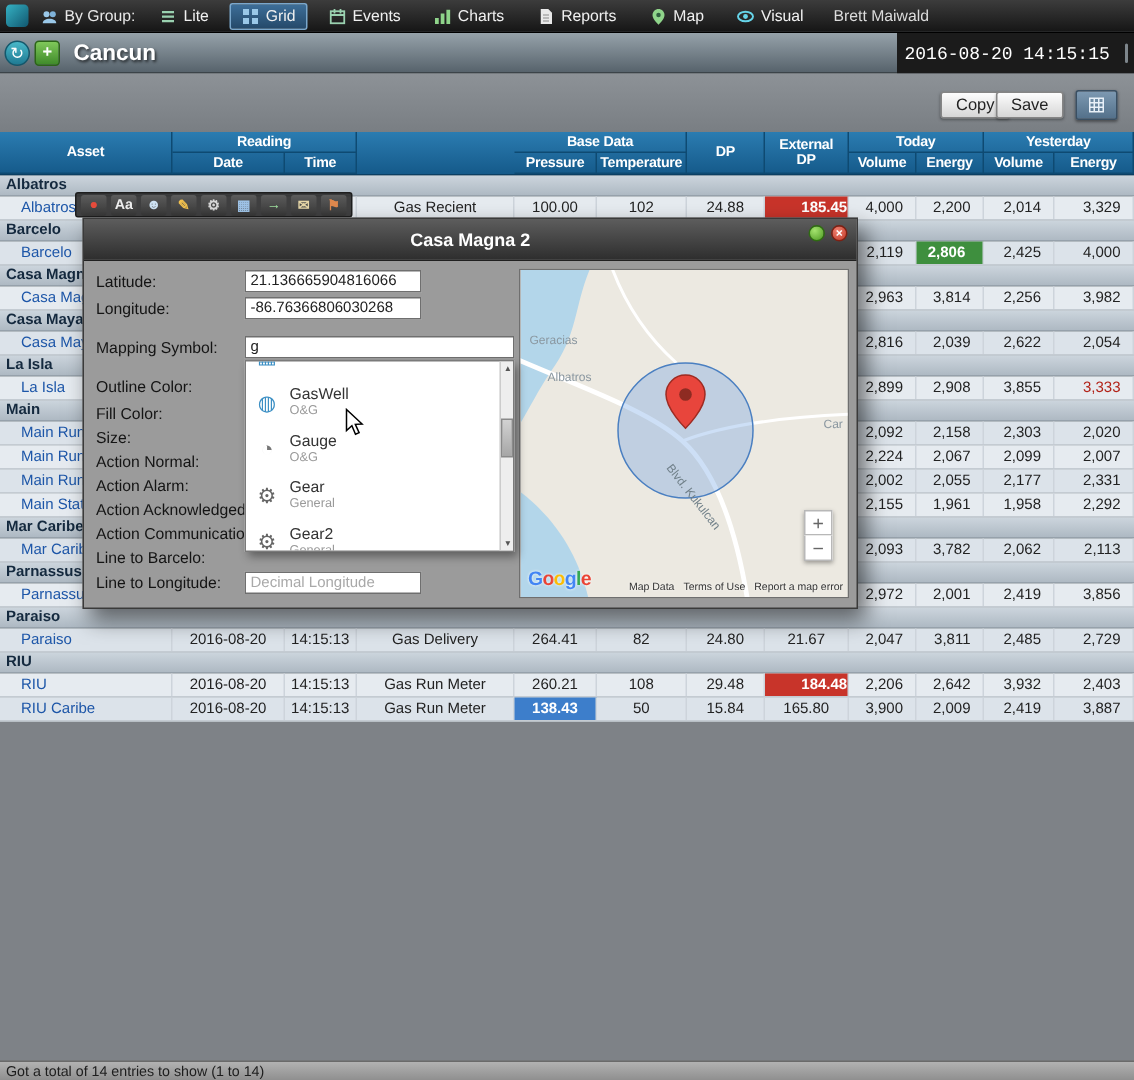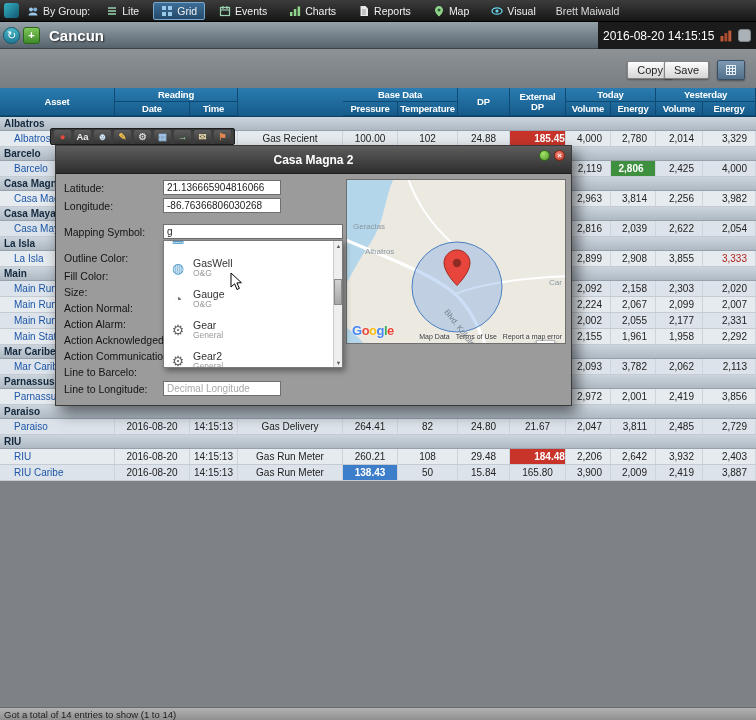--- a/index.html
+++ b/index.html
@@ -17,21 +17,21 @@
   .nicon{width:12px;height:12px;flex:0 0 auto;}
   .user-name{color:#dcdcdc;font-size:10.5px;margin-left:4px;}
 
   
   .subheader{position:absolute;top:22px;left:0;width:756px;height:27px;background:linear-gradient(#96a2aa,#57636c);border-bottom:1px solid #3c4449;display:flex;align-items:center;padding:0 3px;}
   .icon-chip{width:17px;height:17px;border-radius:3px;display:flex;align-items:center;justify-content:center;color:#fff;font-size:11px;margin-right:3px;}
   .icon-refresh{background:linear-gradient(#49b8c8,#1f7a93);border:1px solid #14576b;border-radius:50%;}
   .icon-add{background:linear-gradient(#7fc85a,#3f8a2a);border:1px solid #2c6419;font-weight:bold;}
   .site-title{color:#fff;font-size:15px;font-weight:bold;text-shadow:1px 1px 2px rgba(0,0,0,.65);margin-left:6px;}
   .time-panel{position:absolute;right:0;top:0;height:27px;width:158px;background:#1b1b1b;display:flex;align-items:center;padding:0 5px;gap:5px;}
-  .time-text{color:#fff;font-size:12px;font-family:Liberation Sans, sans-serif;white-space:nowrap;}
+  .time-text{color:#fff;font-size:12px;font-family:Liberation Mono, monospace;white-space:nowrap;}
   .panel-gray-icon{width:13px;height:13px;border-radius:3px;background:#aab2b8;border:1px solid #7e868c;}
 
   
   .actionbar{position:absolute;top:49px;left:0;width:756px;height:39px;background:linear-gradient(#8d9297,#797e83);}
   .btn{position:absolute;top:12px;height:18px;font-size:11px;color:#222;background:linear-gradient(#fdfdfd,#d6d6d6);border:1px solid #858585;border-radius:2px;padding:0 9px;box-shadow:0 1px 2px rgba(0,0,0,.35);cursor:pointer;}
   .btn-copy{right:83px;}
   .btn-save{right:47px;}
   .btn-grid{position:absolute;top:11px;right:11px;width:28px;height:20px;background:linear-gradient(#7d99b2,#53708a);border:1px solid #3a4f62;border-radius:2px;display:flex;align-items:center;justify-content:center;box-shadow:0 1px 2px rgba(0,0,0,.4);cursor:pointer;}
 
   
@@ -96,21 +96,21 @@
   .dd-text{display:flex;flex-direction:column;line-height:1.15;}
   .dd-name{font-size:10.5px;color:#333;}
   .dd-cat{font-size:8.5px;color:#999;}
   .dd-scrollbar{position:absolute;right:0;top:0;width:9px;height:100%;background:#eee;border-left:1px solid #ccc;}
   .dd-arrow{position:absolute;left:0;width:9px;height:9px;font-size:5.5px;color:#555;display:flex;align-items:center;justify-content:center;cursor:pointer;}
   .dd-arrow.up{top:0;}
   .dd-arrow.down{bottom:0;}
   .dd-thumb{position:absolute;left:0;top:38px;width:8px;height:26px;background:linear-gradient(#d2d2d2,#a6a6a6);border:1px solid #8a8a8a;cursor:pointer;}
 
   
-  .map{position:absolute;left:290px;top:5px;width:220px;height:165px;border:1px solid #6f6f6f;overflow:hidden;background:#ece9e1;cursor:grab;}
+  .map{position:absolute;left:290px;top:5px;width:220px;height:220px;border:1px solid #6f6f6f;overflow:hidden;background:#ece9e1;cursor:grab;}
   .map svg.basemap{position:absolute;inset:0;}
   .zoom-ctl{position:absolute;right:10px;top:160px;width:19px;box-shadow:0 1px 3px rgba(0,0,0,.35);}
   .zoom-btn{width:19px;height:17px;background:#fff;border:1px solid #b8b8b8;color:#666;font-size:13px;display:flex;align-items:center;justify-content:center;cursor:pointer;}
   .zoom-btn+.zoom-btn{border-top:none;}
   .g-logo{position:absolute;left:5px;bottom:5px;font-size:13px;font-weight:bold;letter-spacing:-0.5px;text-shadow:0 0 2px #fff;}
   .map-attr{position:absolute;right:3px;bottom:3px;display:flex;gap:6px;font-size:7px;color:#333;text-shadow:0 0 2px #fff;}
   .map-attr span{cursor:pointer;}
 
   
   .statusbar{position:absolute;left:0;bottom:0;width:756px;height:13px;background:linear-gradient(#b2b2b2,#8f8f8f);border-top:1px solid #6a6a6a;display:flex;align-items:center;padding-left:4px;font-size:9.5px;color:#1d1d1d;}
@@ -241,21 +241,21 @@
         <div class="d-row">
           <div class="cell asset">Albatros</div>
           <div class="cell ctr"></div>
           <div class="cell ctr"></div>
           <div class="cell ctr">Gas Recient</div>
           <div class="cell ctr">100.00</div>
           <div class="cell ctr">102</div>
           <div class="cell ctr">24.88</div>
           <div class="cell ctr hl-red">185.45</div>
           <div class="cell num">4,000</div>
-          <div class="cell num">2,780</div>
+          <div class="cell num">2,200</div>
           <div class="cell num">2,014</div>
           <div class="cell num">3,329</div>
         </div>
         <div class="g-row">
           <span>Barcelo</span>
         </div>
         <div class="d-row alt">
           <div class="cell asset">Barcelo</div>
           <div class="cell ctr"></div>
           <div class="cell ctr"></div>

